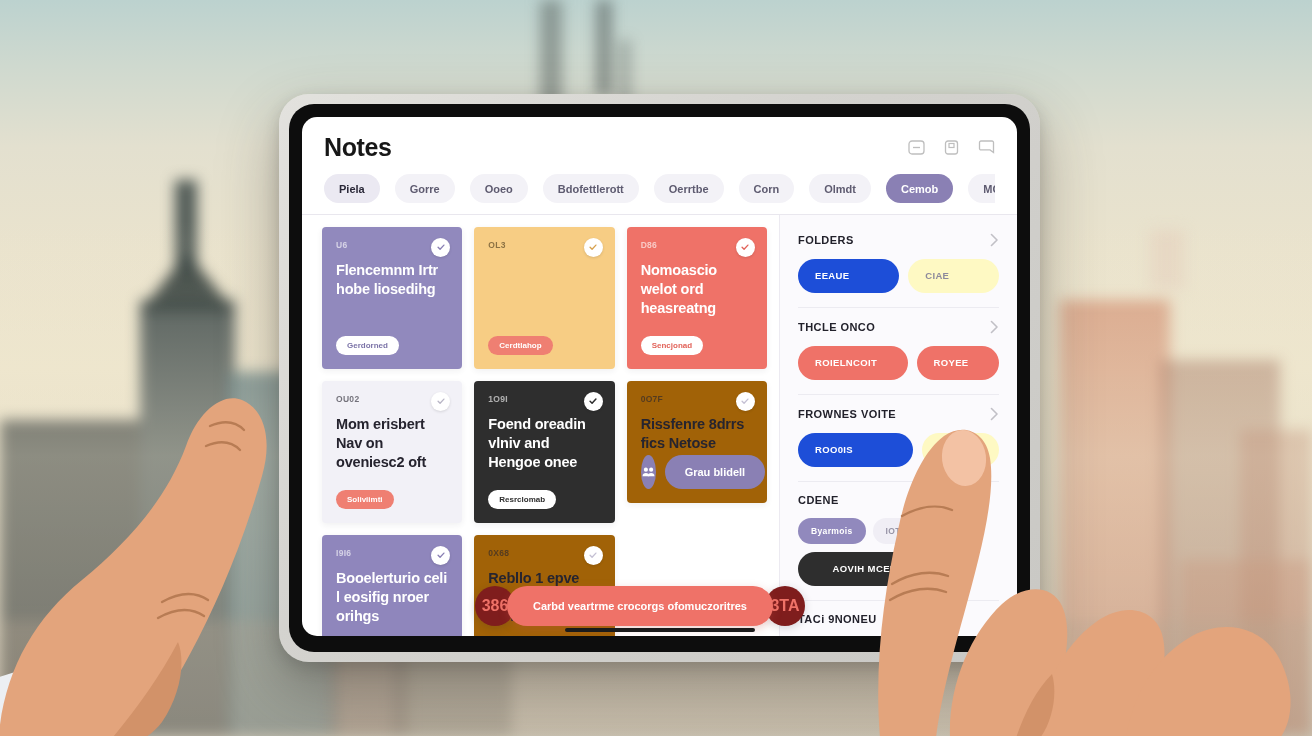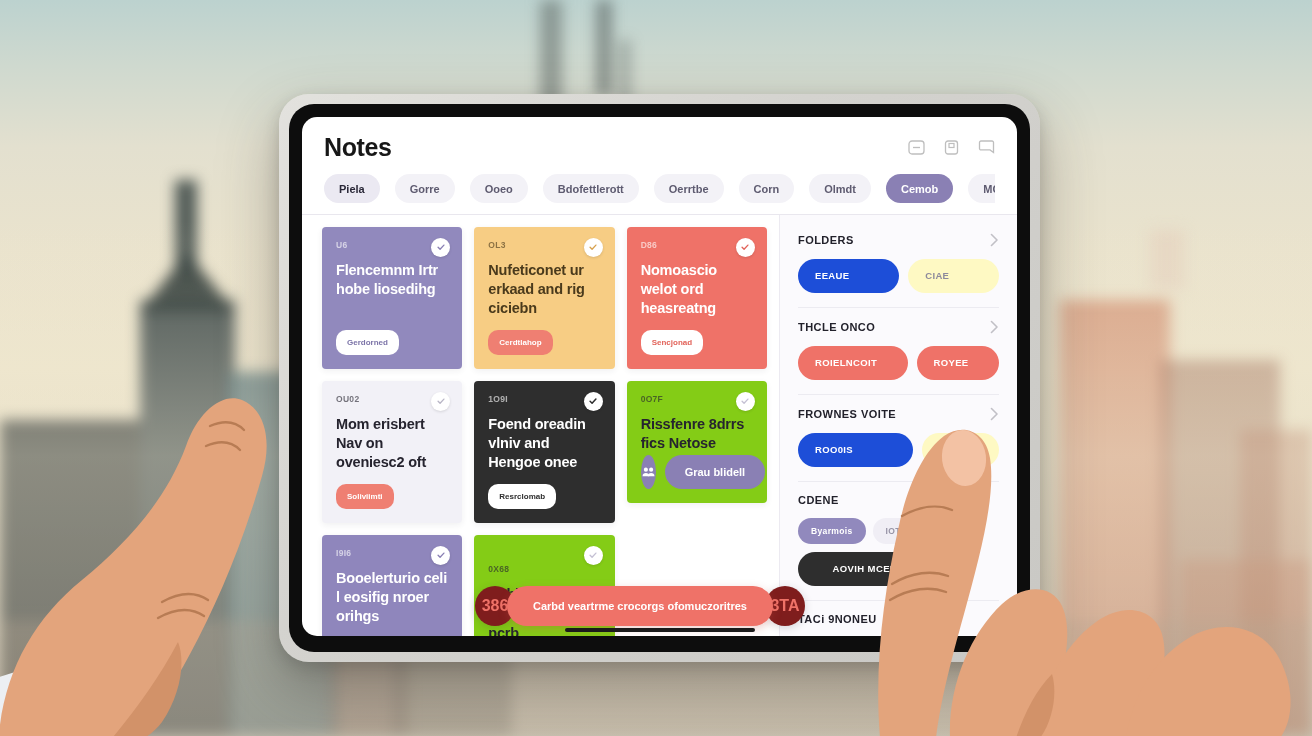--- a/index.html
+++ b/index.html
@@ -124,21 +124,21 @@
   }
   .card-meta { font-size: 8.5px; font-weight: 600; letter-spacing: .3px; opacity: .62; }
   .card-title {
     margin-top: 11px;
     font-size: 14.5px; line-height: 1.33; font-weight: 600;
     letter-spacing: -.2px;
   }
   .card-tag {
     margin-top: auto;
     align-self: flex-start;
-    height: 25px; padding: 0 11px;
+    height: 19px; padding: 0 11px;
     border-radius: 10px;
     font-size: 8px; font-weight: 600;
     display: flex; align-items: center;
     white-space: nowrap;
   }
   .card-check {
     position: absolute; top: 11px; right: 12px;
     width: 19px; height: 19px; border-radius: 50%;
     background: #fff;
     display: flex; align-items: center; justify-content: center;
@@ -153,21 +153,21 @@
   .c-teal   .card-tag { background: #e9eef0; color: #63828d; }
   .c-amber  { background: #f7cd84; color: #4a3a1c; }
   .c-amber  .card-tag { background: #ef7f72; color: #fff; }
   .c-coral  { background: #ef7268; color: #fff; }
   .c-coral  .card-tag { background: #fff; color: #e2635a; }
   .c-light  { background: #f2f1f7; color: #26242f; }
   .c-light  .card-tag { background: #ef7f72; color: #fff; }
   .c-dark   { background: #2e2e2e; color: #fff; }
   .c-dark   .card-tag { background: #fff; color: #2e2e2e; }
   .c-lav    { background: #8f86bc; color: #fff; }
-  .c-blush  { background: #84cc16; color: #26242f; justify-content: flex-end; }
+  .c-blush  { background: #a16207; color: #26242f; }
 
   
   .card.short { height: 122px; }
 
   
   .card-actions { margin-top: auto; display: flex; align-items: center; gap: 9px; }
   .round-btn {
     width: 34px; height: 34px; border-radius: 50%;
     background: #8a80b4; color: #fff;
     display: flex; align-items: center; justify-content: center;
@@ -345,21 +345,20 @@
                   <span class="card-check">
                     <svg viewBox="0 0 12 12">
                         <path d="M2.5 6.3l2.4 2.4 4.6-5" fill="none" stroke="#8a80b4" stroke-width="1.6" stroke-linecap="round" stroke-linejoin="round"></path>
                       </svg>
                   </span>
                 </div>
 
 
                 <div class="card c-amber">
                   <div class="card-meta">OL3</div>
-                  <div class="card-title">Nufeticonet ur erkaad and rig ciciebn</div>
                   <div class="card-tag">Cerdtlahop</div>
                   <span class="card-check">
                     <svg viewBox="0 0 12 12">
                         <path d="M2.5 6.3l2.4 2.4 4.6-5" fill="none" stroke="#d8a24f" stroke-width="1.6" stroke-linecap="round" stroke-linejoin="round"></path>
                       </svg>
                   </span>
                 </div>
 
                 <div class="card c-coral">
                   <div class="card-meta">D86</div>

